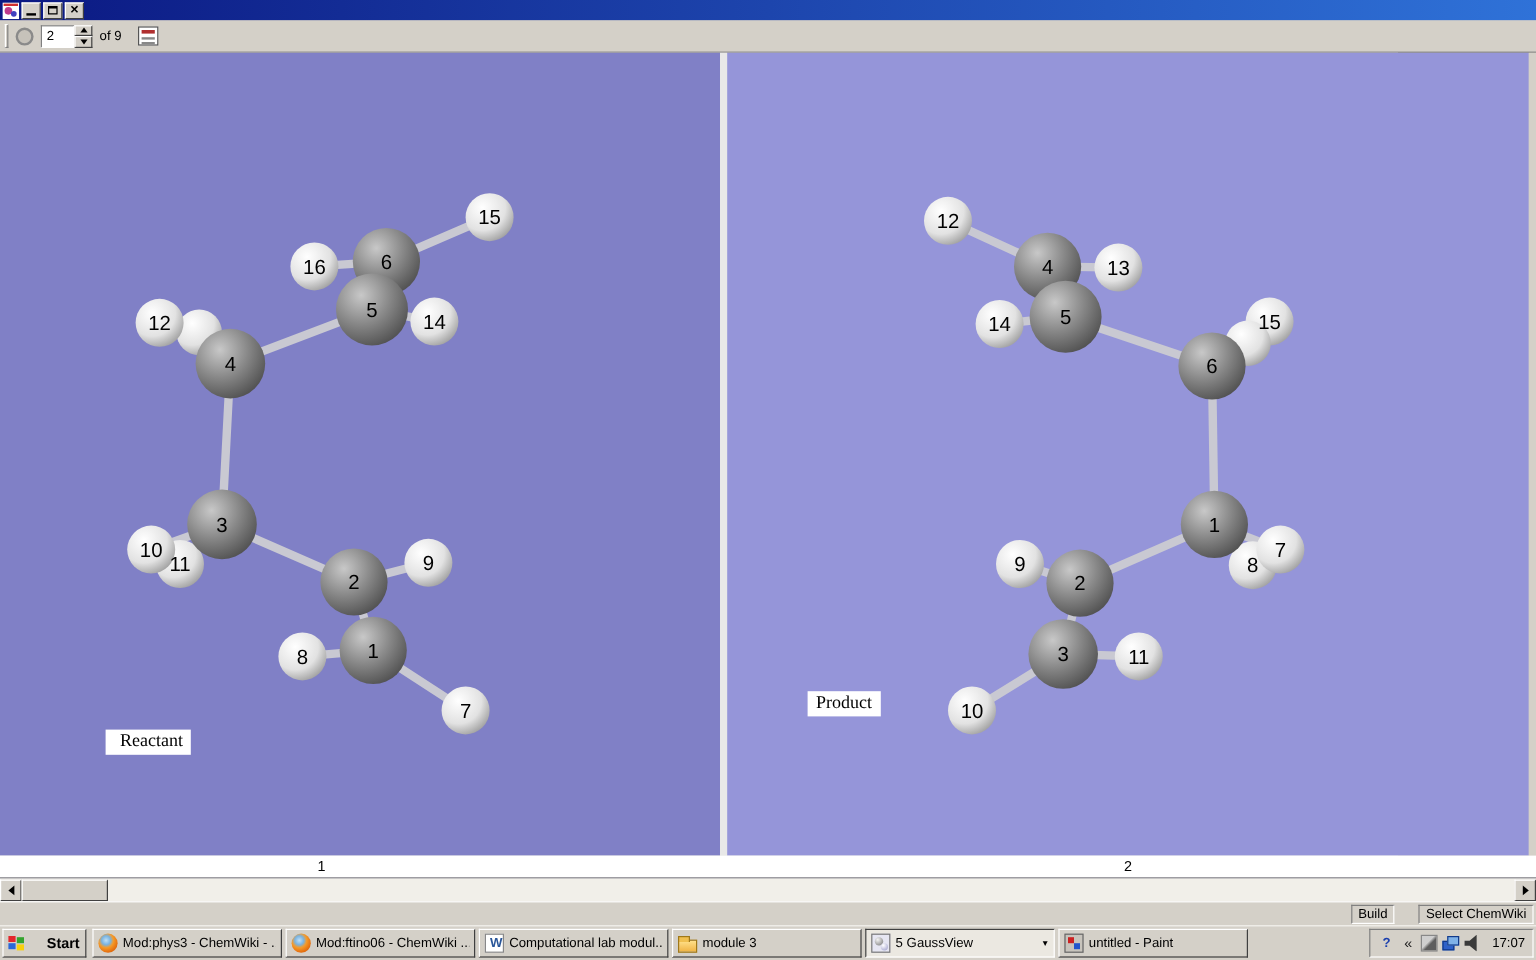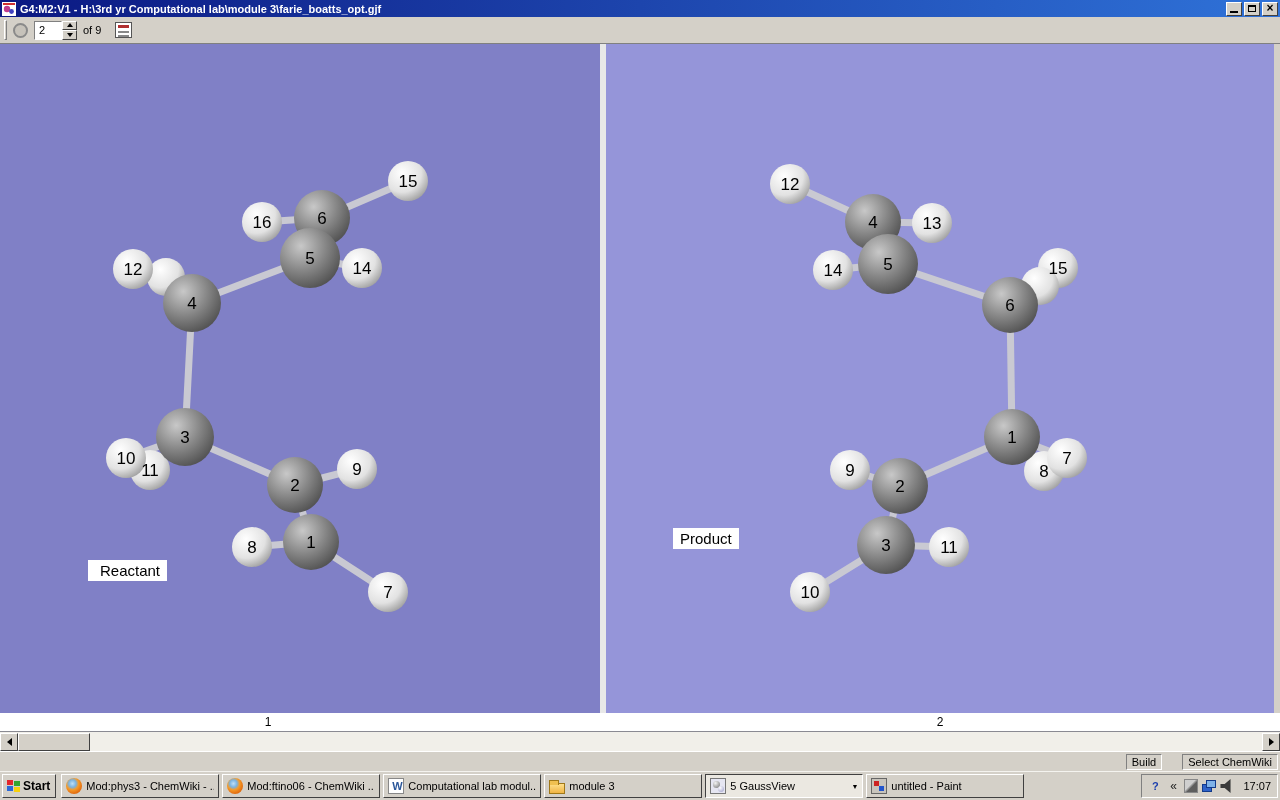--- a/index.html
+++ b/index.html
@@ -40,22 +40,22 @@
   
   .viewport{position:absolute;top:44px;left:0;width:1165px;height:669px;background:#e8e8e8;}
   .panel{position:absolute;top:0;height:669px;overflow:hidden;}
   .panel-left{left:0;width:600px;background:var(--panel_left_bg,#8080c6);}
   .divider{position:absolute;left:600px;top:0;width:6px;height:669px;background:#e8e8e8;}
   .panel-right{left:606px;width:668px;background:var(--panel_right_bg,#9595d9);}
   .right-strip{position:absolute;left:1274px;top:0;width:6px;height:669px;background:var(--chrome,#d4d0c8);}
   .molcanvas{position:absolute;left:0;top:0;}
   .bond{stroke:var(--bond,#c9c9d2);stroke-width:7;stroke-linecap:round;}
   .atom-label{font-family:"Liberation Sans",sans-serif;font-size:17px;fill:#000;text-anchor:middle;}
-  .annotation{position:absolute;background:#fff;font-family:Liberation Sans, sans-serif;font-size:15px;
-    padding:2px 7px;color:#000;white-space:nowrap;}
+  .annotation{position:absolute;background:#fff;font-family:Liberation Serif, serif;font-size:15px;
+    padding:2px 7px;color:#000;white-space:nowrap;margin-top:48px;}
   .panel-left .annotation{left:88px;top:516px;padding-left:12px;}
   .panel-right .annotation{left:67px;top:484px;}
 
   
   .page-strip{position:absolute;top:713px;left:0;width:1280px;height:18px;background:#fff;font-size:12px;color:#000;}
   .page-num{position:absolute;top:2px;text-align:center;}
   .page-num-1{left:0;width:536px;}
   .page-num-2{left:606px;width:668px;}
 
   
@@ -71,21 +71,21 @@
   
   .statusbar{position:absolute;top:751px;left:0;width:1280px;height:20px;background:var(--chrome,#d4d0c8);
     border-top:1px solid #fff;display:flex;align-items:center;justify-content:flex-end;padding:1px 2px;gap:20px;font-size:11px;}
   .status-cell{border:1px solid;border-color:#808080 #fff #fff #808080;height:16px;display:flex;
     align-items:center;padding:0 5px;white-space:nowrap;}
 
   
   .taskbar{position:absolute;top:771px;left:0;width:1280px;height:29px;background:var(--chrome,#d4d0c8);
     border-top:1px solid #f4f3ef;display:flex;align-items:center;padding:0 2px;}
   .start-btn{height:24px;background:var(--chrome,#d4d0c8);border:1px solid;border-color:#fff #404040 #404040 #fff;
-    display:flex;align-items:center;gap:1px;font-weight:bold;font-size:12px;padding:0 5px 0 3px;flex:0 0 auto;}
+    display:flex;align-items:center;gap:17px;font-weight:bold;font-size:12px;padding:0 5px 0 3px;flex:0 0 auto;}
   .task-buttons{display:flex;gap:3px;margin-left:5px;flex:0 0 auto;}
   .task-btn{width:158px;height:24px;background:var(--chrome,#d4d0c8);border:1px solid;
     border-color:#fff #404040 #404040 #fff;display:flex;align-items:center;gap:4px;padding:0 4px;
     font-size:11px;overflow:hidden;}
   .task-btn.pressed{background:#ebe8e1;border-color:#404040 #fff #fff #404040;font-weight:normal;}
   .task-label{white-space:nowrap;overflow:hidden;flex:1;}
   .task-drop{font-size:7px;margin-left:2px;flex:0 0 auto;}
   .task-ico{width:16px;height:16px;flex:0 0 16px;position:relative;}
   .firefox-icon{border-radius:50%;
     background:radial-gradient(circle at 40% 35%, #bfe0f7 0%, #7ab3e0 26%, #f59a28 44%, #e46f10 70%, #b34f07 100%);}
@@ -133,21 +133,20 @@
     </defs>
   </svg>
 
   <div class="titlebar">
     <svg width="14" height="14" viewBox="0 0 14 14">
       <rect width="14" height="14" fill="#ffffff"></rect>
       <rect x="1" y="1" width="12" height="2" fill="#d03030"></rect>
       <circle cx="5" cy="7" r="3.2" fill="#c03a8c"></circle>
       <circle cx="9.5" cy="9.5" r="2.4" fill="#4040c0"></circle>
     </svg>
-    <span class="title">G4:M2:V1 - H:\3rd yr Computational lab\module 3\farie_boatts_opt.gjf</span>
     <div class="win-btn">
         <span class="glyph-min"></span>
       </div>
     <div class="win-btn">
         <span class="glyph-restore"></span>
       </div>
     <div class="win-btn">
         <span class="glyph-close">×</span>
       </div>
   </div>

